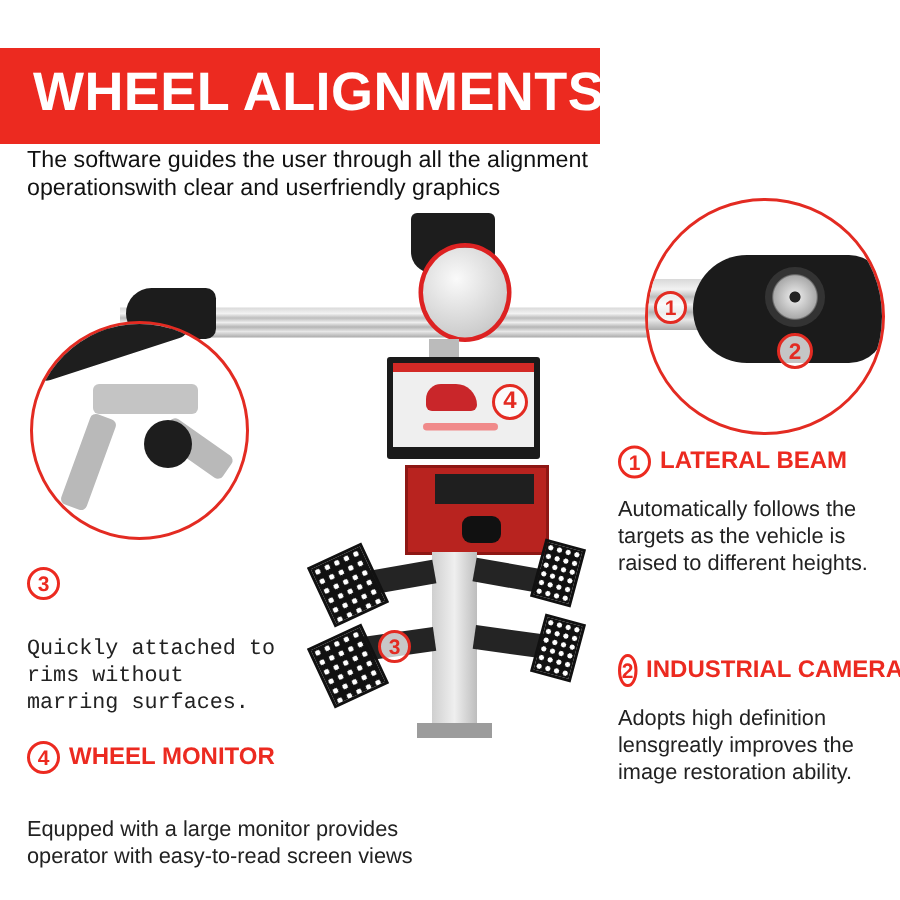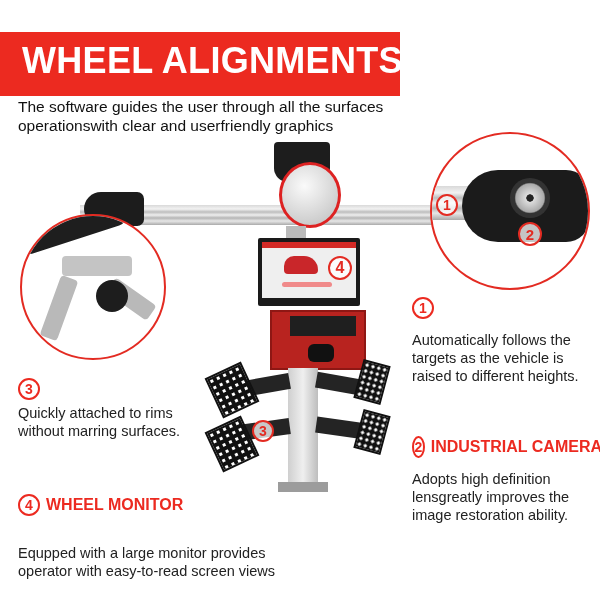--- a/index.html
+++ b/index.html
@@ -13,21 +13,21 @@
   .feat-t{font-family:"Liberation Sans",sans-serif;font-size:14.5px;line-height:18px;color:#222;}
   .circle{border:2.5px solid #e32b22;border-radius:50%;box-sizing:border-box;overflow:hidden;background:#fff;}
   .beam{background:linear-gradient(#d9d9d9,#f2f2f2 20%,#bdbdbd 35%,#eeeeee 50%,#b5b5b5 65%,#e7e7e7 80%,#aaa);}
   .badge{display:flex;align-items:center;justify-content:center;border:2.5px solid #e32b22;border-radius:50%;color:#e32b22;font-family:"Liberation Sans",sans-serif;font-weight:bold;box-sizing:border-box;background:rgba(255,255,255,0.75);}
 </style>
 </head>
 <body>
 
 <div class="abs banner"></div>
 <div class="abs banner-title">WHEEL ALIGNMENTS</div>
-<div class="abs subtitle">The software guides the user through all the surfaces operationswith clear and userfriendly graphics</div>
+<div class="abs subtitle">The software guides the user through all the alignment operationswith clear and userfriendly graphics</div>
 
 <div class="abs" style="left:0;top:130px;width:600px;height:470px;">
 
   <div class="abs beam" style="left:80px;top:75px;width:470px;height:20px;"></div>
 
   <div class="abs" style="left:84px;top:62px;width:60px;height:34px;background:#1c1c1c;border-radius:30px 12px 12px 30px;"></div>
 
   <div class="abs" style="left:274px;top:12px;width:56px;height:40px;background:#1d1d1d;border-radius:4px 4px 14px 14px;"></div>
 
   <div class="abs" style="left:279px;top:32px;width:62px;height:66px;border-radius:50%;border:3px solid #d22;background:radial-gradient(circle at 40% 35%,#fafafa,#cfcfcf 70%,#b9b9b9);box-sizing:border-box;"></div>
@@ -75,37 +75,38 @@
     <div class="abs" style="left:30px;top:36px;width:128px;height:72px;background:#1b1b1b;border-radius:60px 40px 40px 60px;"></div>
     <div class="abs" style="left:78px;top:44px;width:40px;height:40px;border-radius:50%;background:radial-gradient(circle,#222 12%,#ddd 14%,#aaa 50%,#333 55%);"></div>
     <div class="abs badge" style="left:4px;top:60px;width:22px;height:22px;font-size:14px;">1</div>
     <div class="abs badge" style="left:86px;top:88px;width:24px;height:24px;font-size:15px;">2</div>
   </div>
 </div>
 
 <div class="abs" style="left:412px;top:297px;width:190px;">
   <div class="feat-h">
     <span class="num">1</span>
+    <span>LATERAL BEAM</span>
   </div>
   <div class="feat-t" style="margin-top:12px;">Automatically follows the targets as the vehicle is raised to different heights.</div>
 </div>
 
 <div class="abs" style="left:412px;top:436px;width:190px;">
   <div class="feat-h">
     <span class="num">2</span>
     <span>INDUSTRIAL CAMERA</span>
   </div>
   <div class="feat-t" style="margin-top:12px;">Adopts high definition lensgreatly improves the image restoration ability.</div>
 </div>
 
 <div class="abs" style="left:18px;top:378px;width:170px;">
   <div class="feat-h">
     <span class="num">3</span>
   </div>
-  <div class="feat-t" style="margin-top:4px;">Quickly attached to rims without marring surfaces.</div>
+  <div class="feat-t" style="margin-top:24px;font-family:Liberation Mono, monospace;">Quickly attached to rims without marring surfaces.</div>
 </div>
 
 <div class="abs" style="left:18px;top:494px;width:300px;">
   <div class="feat-h">
     <span class="num">4</span>
     <span>WHEEL MONITOR</span>
   </div>
   <div class="feat-t" style="margin-top:28px;">Equpped with a large monitor provides operator with easy-to-read screen views</div>
 </div>
 

